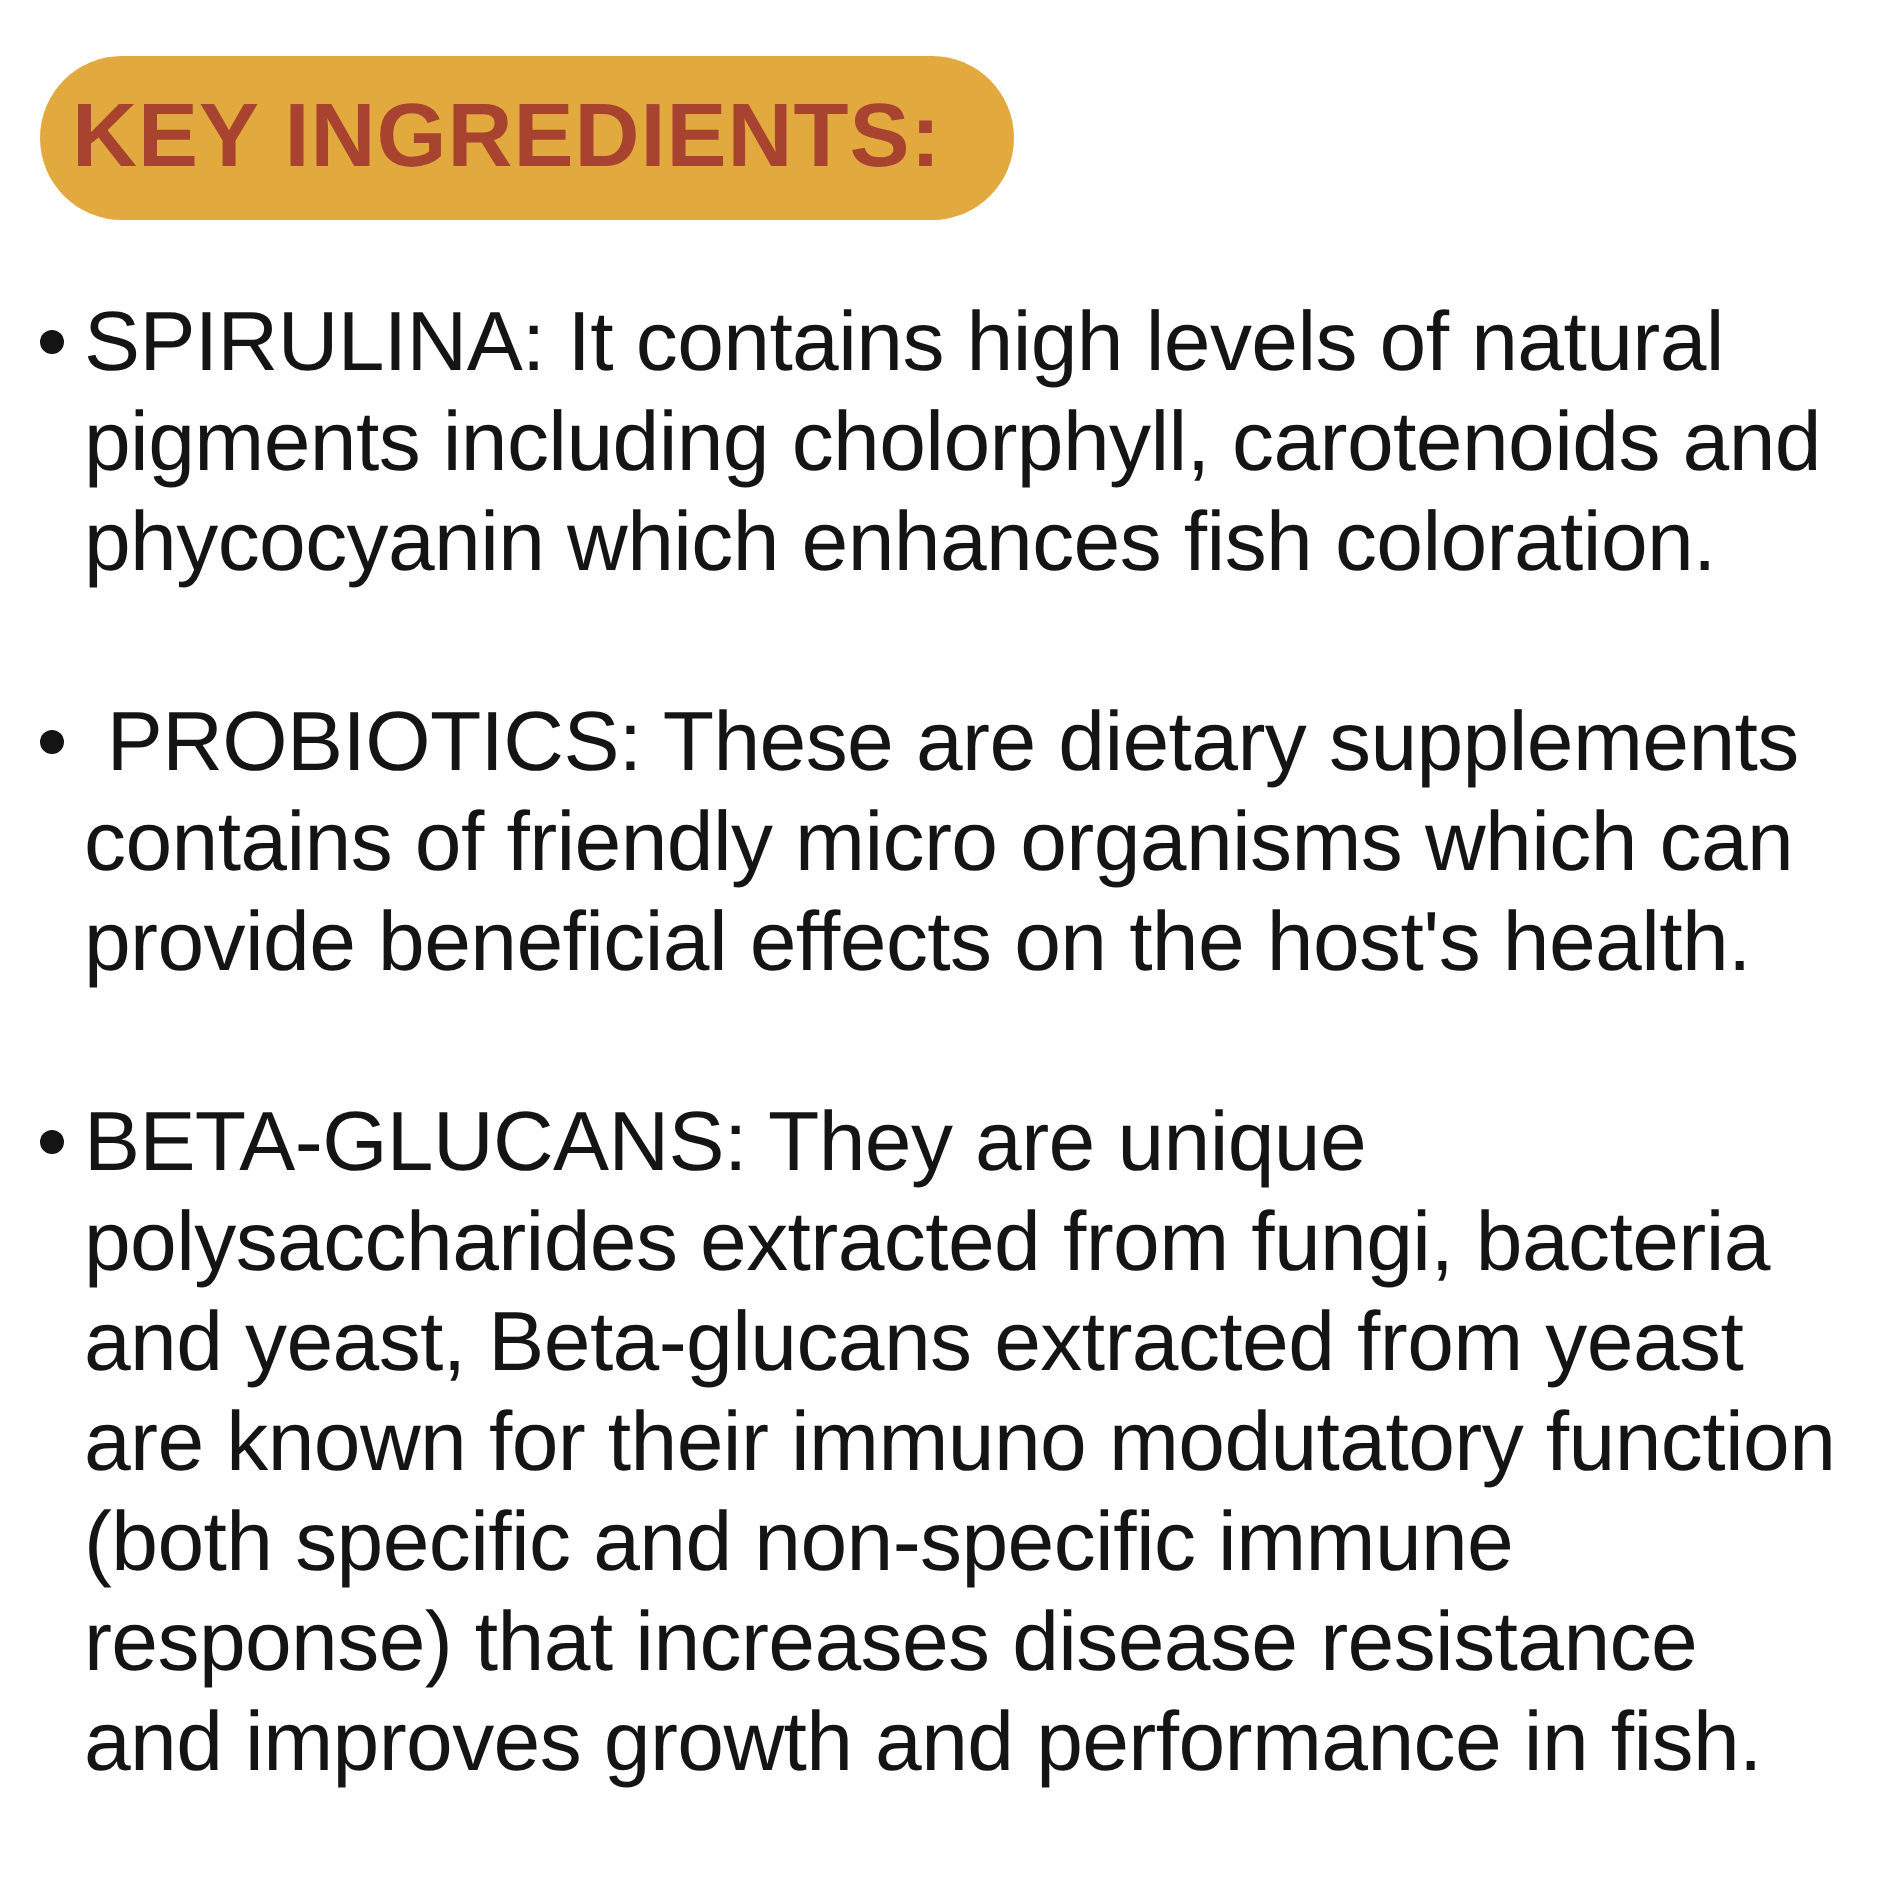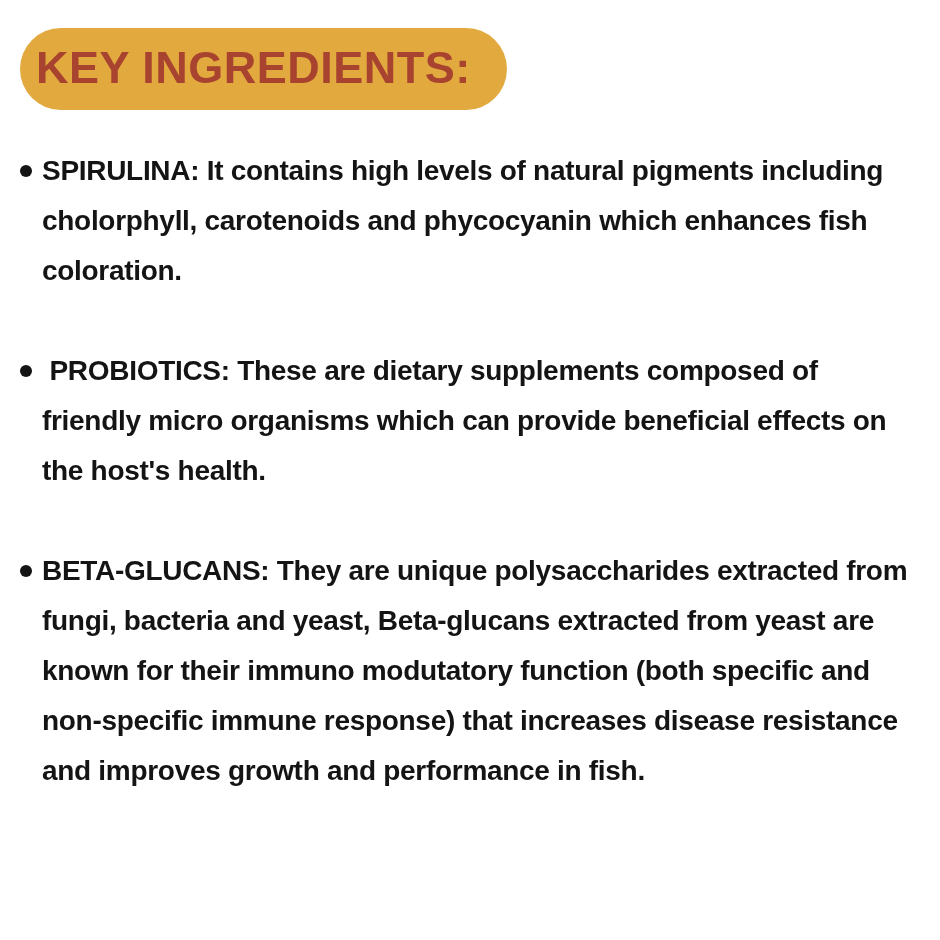--- a/index.html
+++ b/index.html
@@ -47,22 +47,22 @@
   .bullet-item:last-child { margin-bottom: 0; margin-top: 48px; }
   .dot {
     flex: 0 0 auto;
     width: 12px;
     height: 12px;
     border-radius: 50%;
     background: var(--body-text);
     margin: 19px 10px 0 0;
   }
   .bullet-text {
-    font-size: 28px;
-    font-weight: bold;
+    font-size: 42px;
+    font-weight: normal;
     line-height: 50px;
     letter-spacing: -0.3px;
     color: var(--body-text);
     white-space: pre-wrap;
     max-width: 880px;
   }
 </style>
 </head>
 <body>
 
@@ -72,21 +72,21 @@
     <span class="badge-title">KEY INGREDIENTS:</span>
   </div>
 
   <ul class="bullets">
     <li class="bullet-item">
       <span class="dot"></span>
       <span class="bullet-text">SPIRULINA: It contains high levels of natural pigments including cholorphyll, carotenoids and phycocyanin which enhances fish coloration.</span>
     </li>
     <li class="bullet-item">
       <span class="dot"></span>
-      <span class="bullet-text"> PROBIOTICS: These are dietary supplements composed of friendly micro organisms which can provide beneficial effects on the host's health.</span>
+      <span class="bullet-text"> PROBIOTICS: These are dietary supplements contains of friendly micro organisms which can provide beneficial effects on the host's health.</span>
     </li>
     <li class="bullet-item">
       <span class="dot"></span>
       <span class="bullet-text">BETA-GLUCANS: They are unique polysaccharides extracted from fungi, bacteria and yeast, Beta-glucans extracted from yeast are known for their immuno modutatory function (both specific and non-specific immune response) that increases disease resistance and improves growth and performance in fish.</span>
     </li>
   </ul>
 
 </div>
 
 </body></html>

